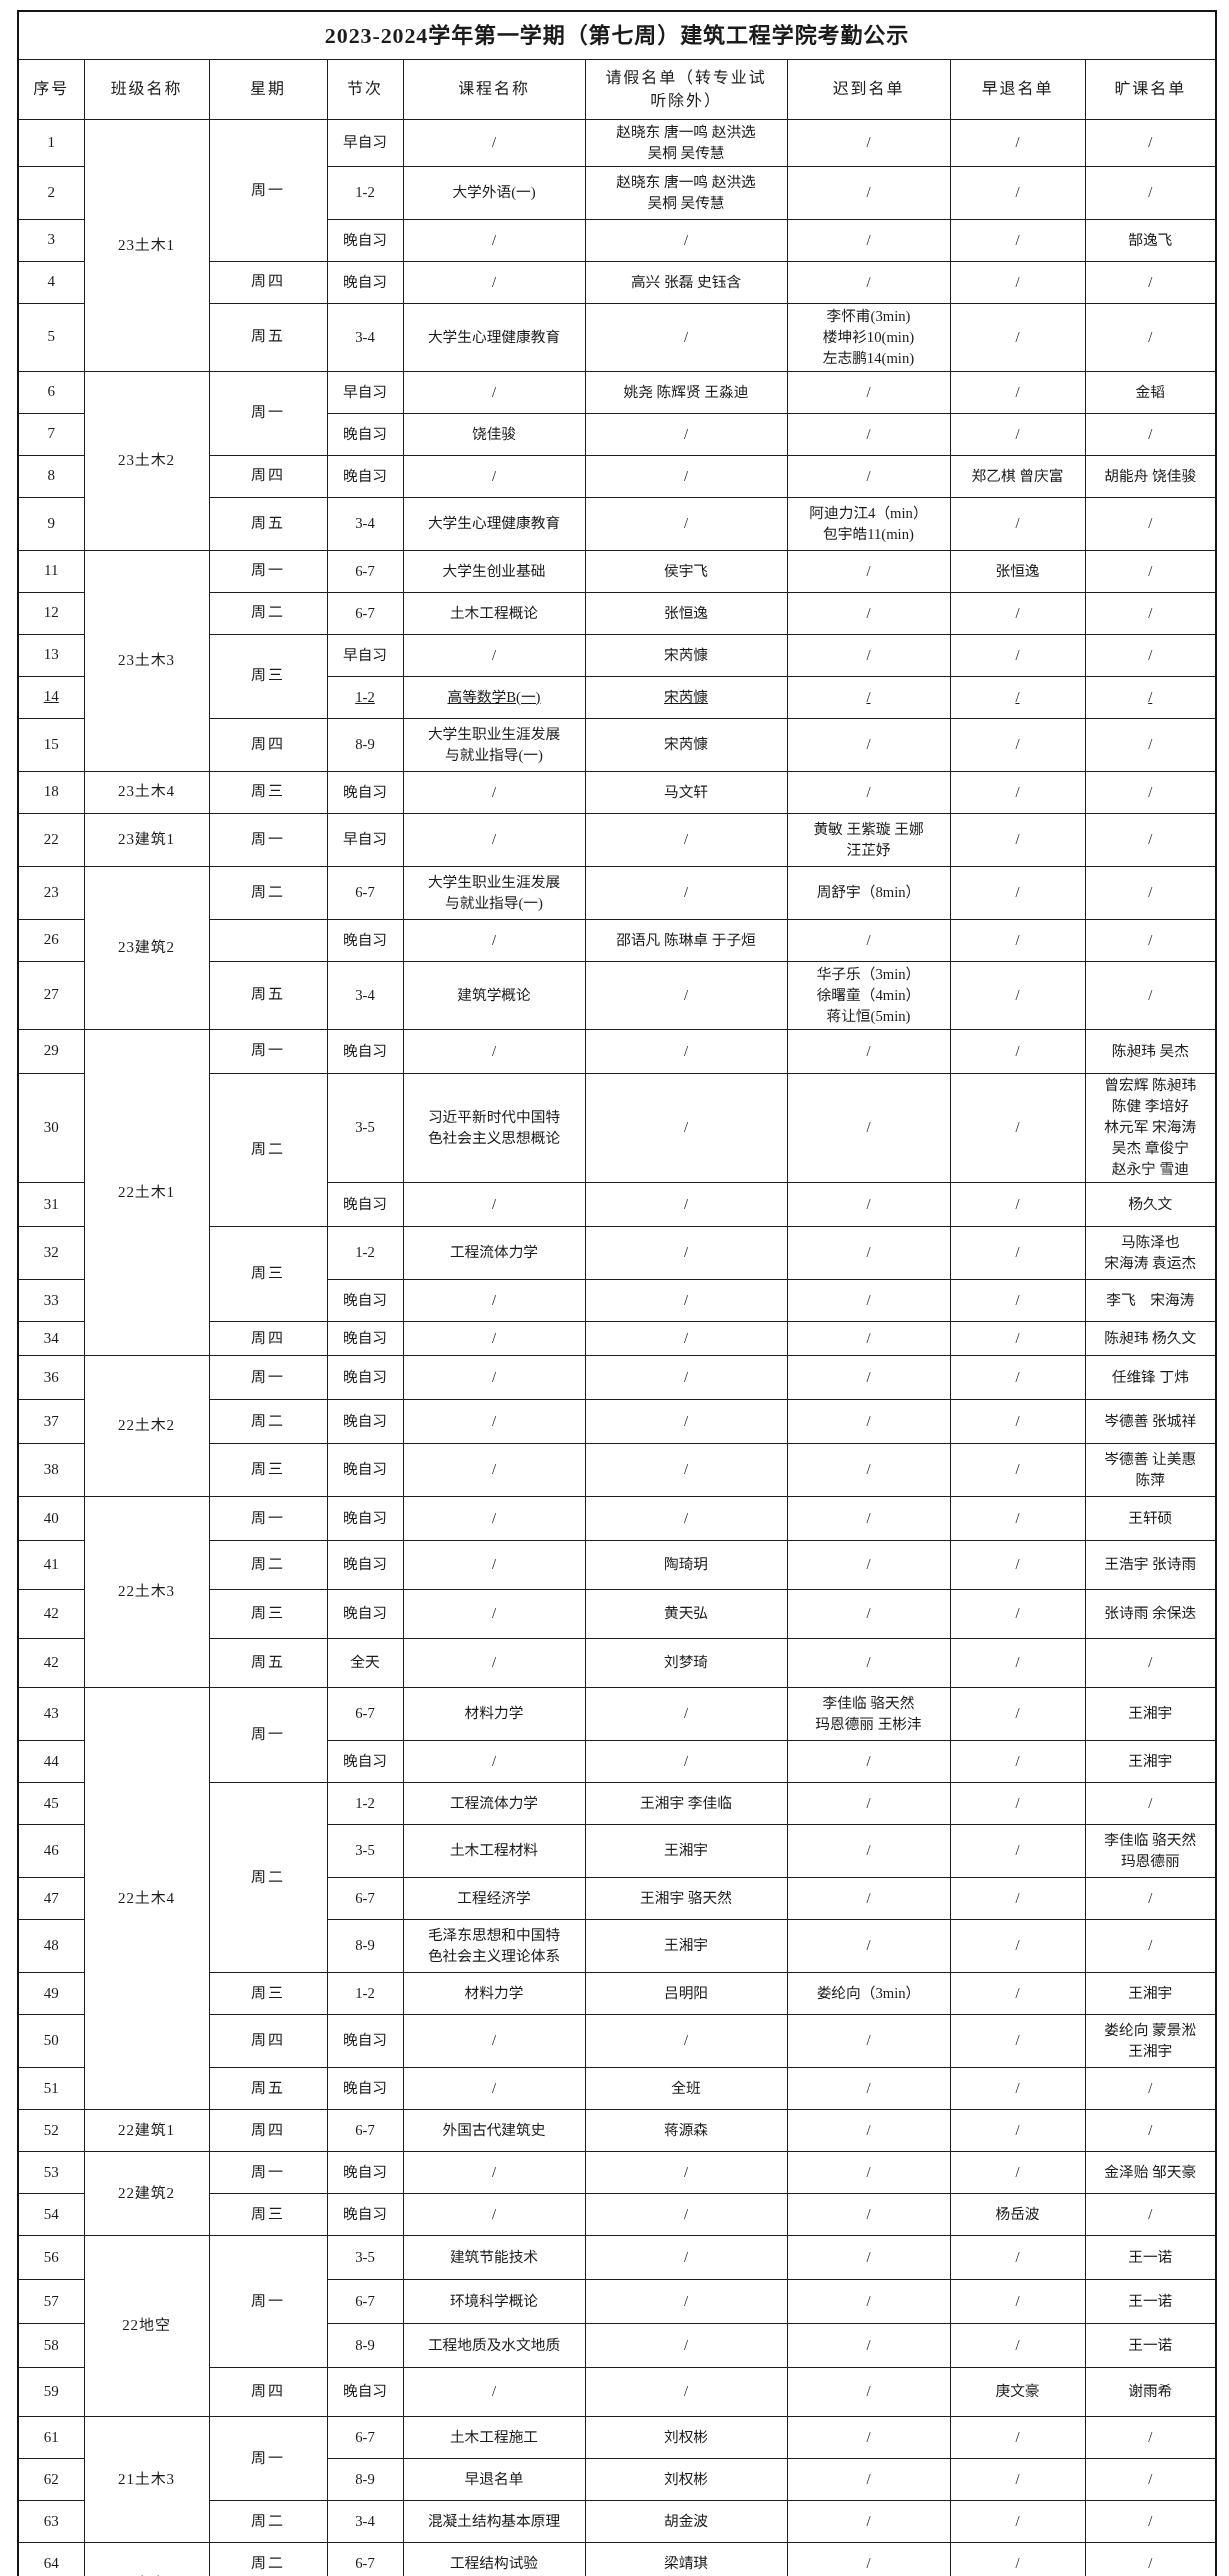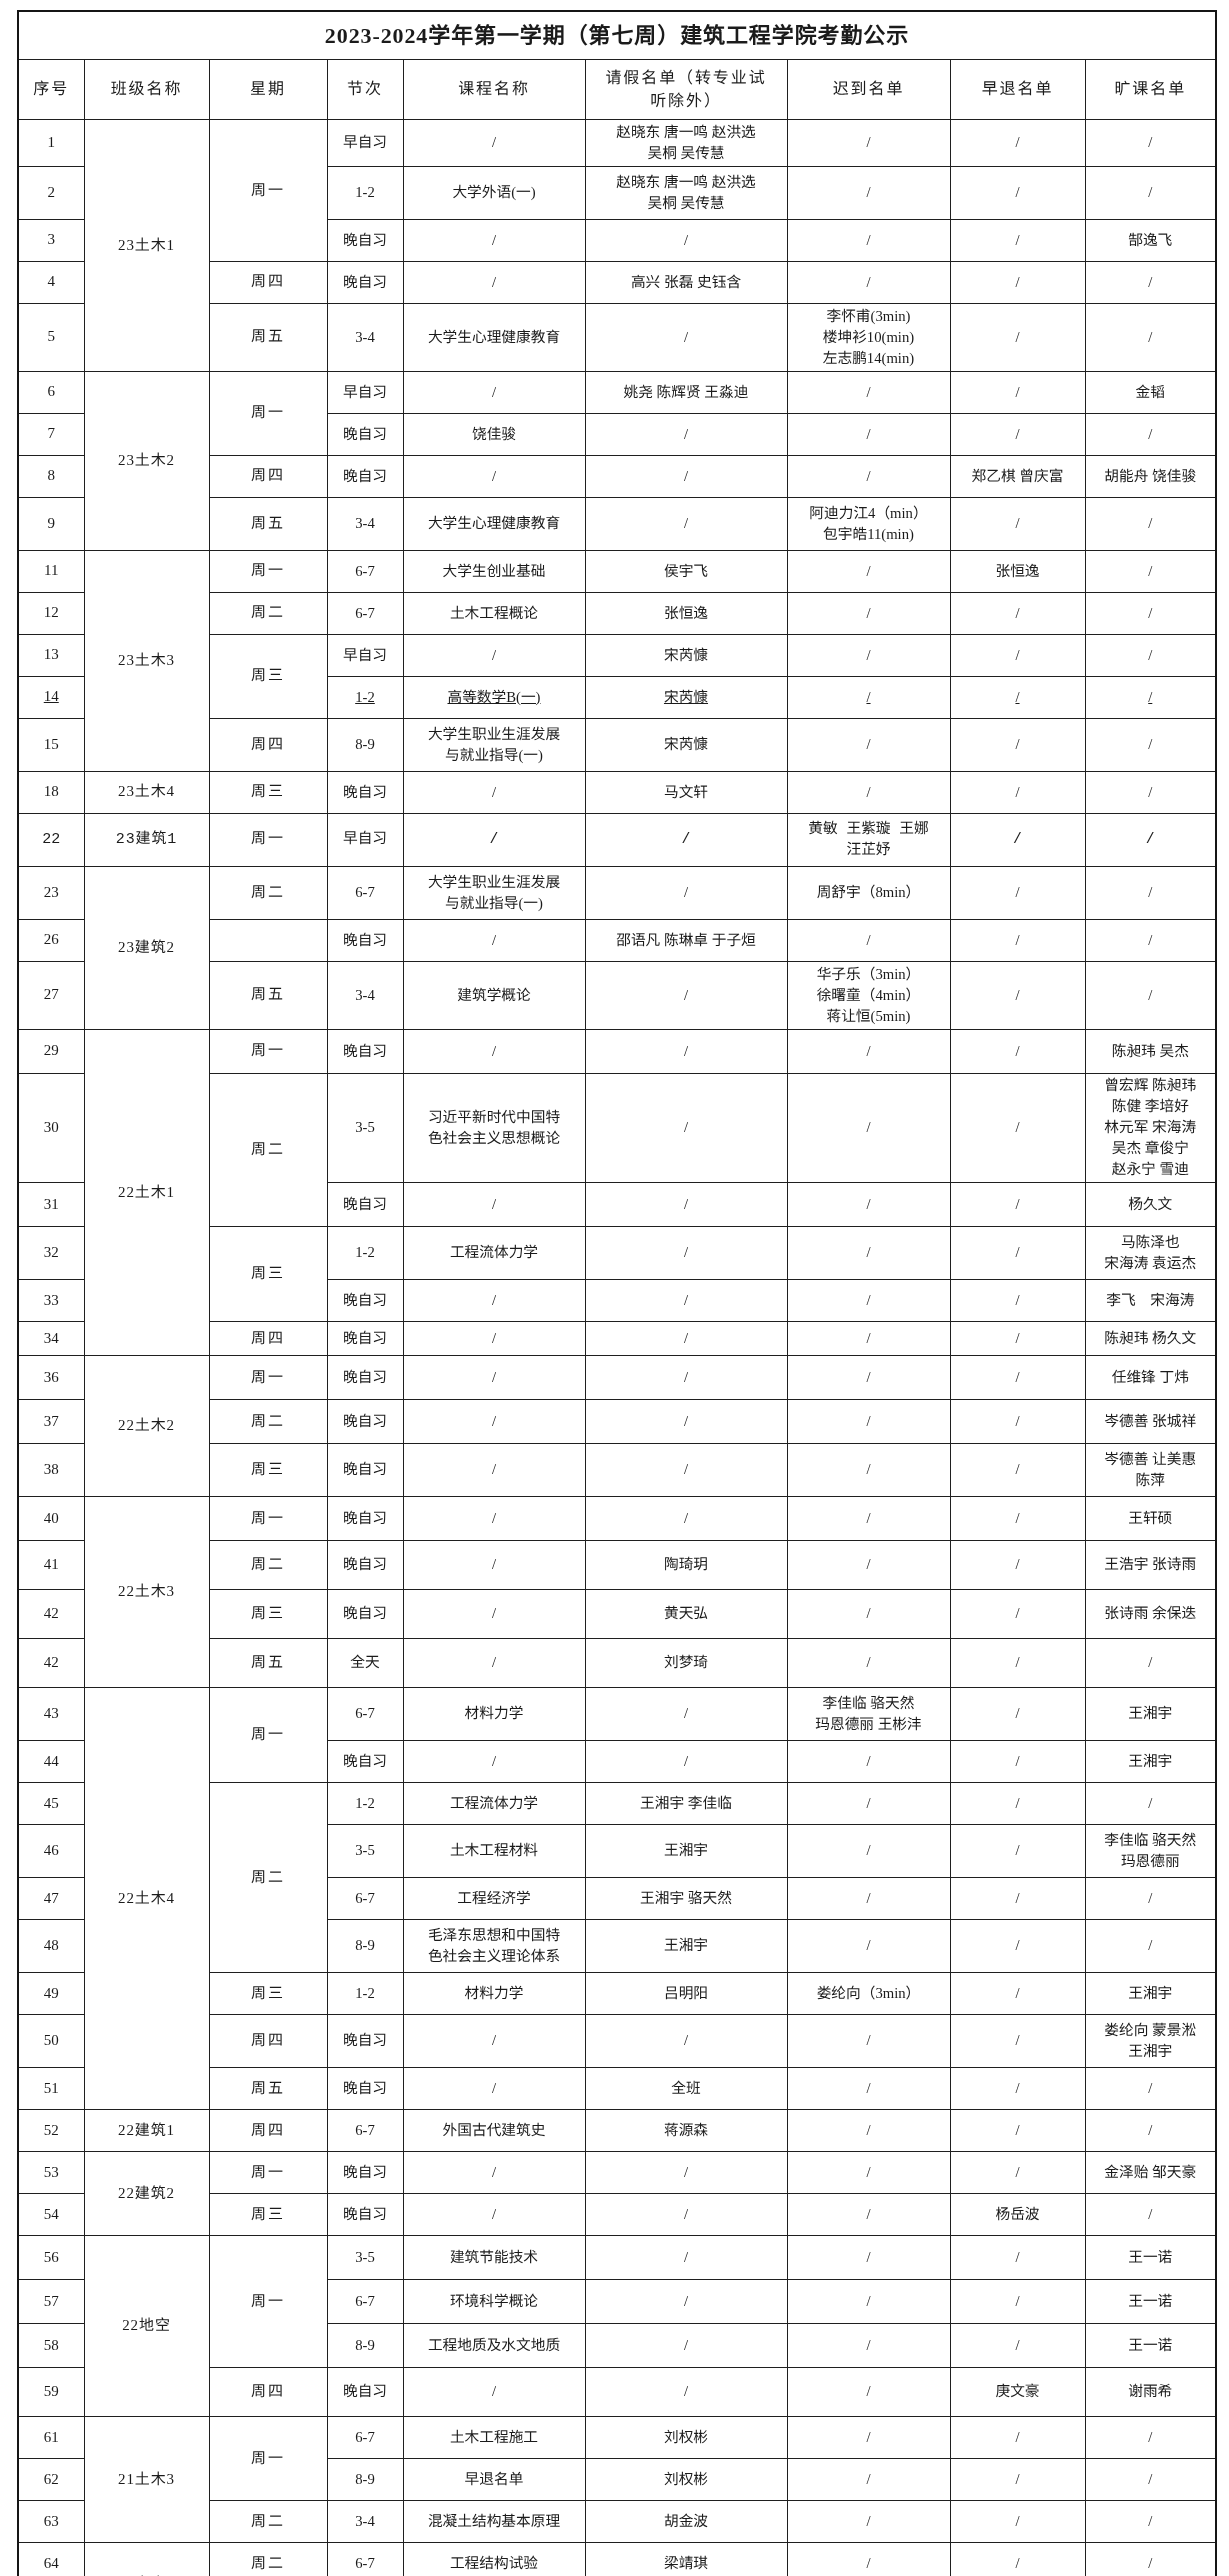--- a/index.html
+++ b/index.html
@@ -201,21 +201,21 @@
           <td class="noCol">18</td>
           <td class="clsCol">23土木4</td>
           <td class="dayCol">周三</td>
           <td class="periodCol">晚自习</td>
           <td class="courseCol">/</td>
           <td class="leaveCol">马文轩</td>
           <td class="lateCol">/</td>
           <td class="earlyCol">/</td>
           <td class="absentCol">/</td>
         </tr>
-        <tr style="height: 53px; font-family: Liberation Mono, monospace;">
+        <tr style="height: 53px;">
           <td class="noCol">22</td>
           <td class="clsCol">23建筑1</td>
           <td class="dayCol">周一</td>
           <td class="periodCol">早自习</td>
           <td class="courseCol">/</td>
           <td class="leaveCol">/</td>
           <td class="lateCol">黄敏 王紫璇 王娜
 汪芷妤</td>
           <td class="earlyCol">/</td>
           <td class="absentCol">/</td>

